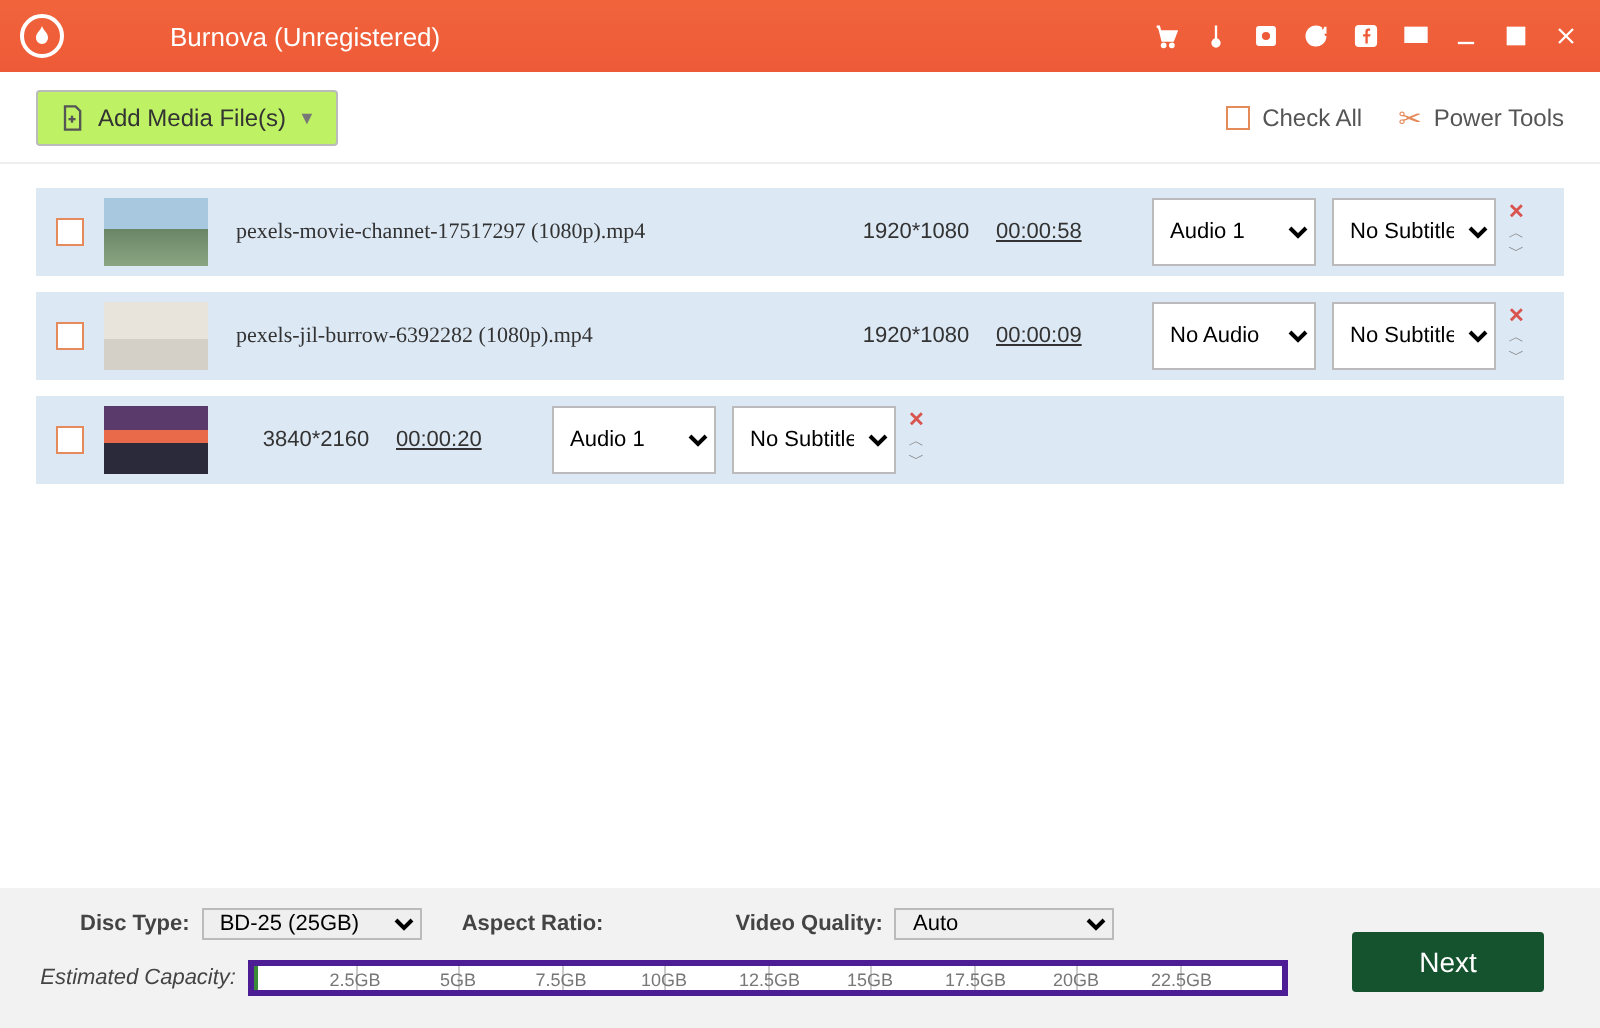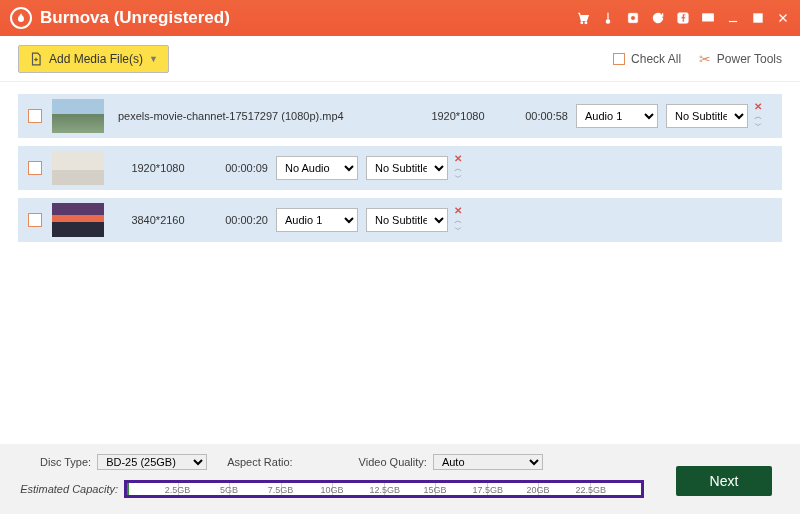--- a/index.html
+++ b/index.html
@@ -1,57 +1,57 @@
 <!DOCTYPE html>
 <html><head>
 <meta charset="utf-8">
 <style>
 * { box-sizing: border-box; margin: 0; padding: 0; font-family: "Segoe UI", Tahoma, sans-serif; }
 html, body { width: 800px; height: 514px; overflow: hidden; background: #fff; }
 
 .titlebar { height: 36px; background: linear-gradient(to bottom, #f0643c, #ee5a37); display: flex; align-items: center; padding: 0 10px; color: #fff; }
 .titlebar .logo { width: 22px; height: 22px; border-radius: 50%; border: 2px solid #fff; display: flex; align-items: center; justify-content: center; margin-right: 8px; }
 .titlebar .logo svg { width: 12px; height: 12px; }
-.titlebar .title { font-size: 17px; font-weight: 700; }
+.titlebar .title { font-size: 13px; font-weight: 400; margin-left: 45px; }
 .titlebar .spacer { flex: 1; }
 .titlebar .sysicons { display: flex; gap: 10px; align-items: center; }
 .titlebar .sysicons .ic { width: 15px; height: 15px; display: flex; align-items: center; justify-content: center; cursor: pointer; }
 .titlebar .sysicons .ic svg { width: 14px; height: 14px; stroke: #fff; fill: #fff; }
 
 .toolbar { height: 46px; display: flex; align-items: center; padding: 0 18px; border-bottom: 1px solid #eee; }
-.btn-addmedia { height: 28px; border: 1px solid #bbb; background: #fde047; display: flex; align-items: center; padding: 0 10px; font-size: 12px; color: #333; cursor: pointer; border-radius: 2px; gap: 6px; }
+.btn-addmedia { height: 28px; border: 1px solid #bbb; background: #bef264; display: flex; align-items: center; padding: 0 10px; font-size: 12px; color: #333; cursor: pointer; border-radius: 2px; gap: 6px; }
 .btn-addmedia .ic { width: 14px; height: 14px; }
 .btn-addmedia .caret { font-size: 9px; color: #777; }
 .toolbar .spacer { flex: 1; }
 .toolbar-right { display: flex; align-items: center; gap: 18px; font-size: 12px; color: #555; }
 .checkall { display: flex; align-items: center; gap: 6px; cursor: pointer; }
 .checkall .box { width: 12px; height: 12px; border: 1px solid #e58a5a; }
 .powertools { display: flex; align-items: center; gap: 6px; cursor: pointer; }
 .powertools .ic { color: #e58a5a; font-size: 14px; }
 
 .list { padding: 4px 18px; }
 .item { background: #dce8f4; margin: 8px 0; height: 44px; display: flex; align-items: center; padding: 0 10px; font-size: 11px; color: #333; position: relative; }
 .item .chk { width: 14px; height: 14px; border: 1px solid #e58a5a; background: #fff; margin-right: 10px; cursor: pointer; flex-shrink: 0; }
 .item .thumb { width: 52px; height: 34px; background: #888; margin-right: 14px; flex-shrink: 0; }
-.item .fname { flex: 0 0 300px; overflow: hidden; text-overflow: ellipsis; white-space: nowrap; }
+.item .fname { flex: 0 0 300px; overflow: hidden; text-overflow: ellipsis; white-space: nowrap; font-family: Liberation Serif, serif; }
 .item .res { flex: 0 0 80px; text-align: center; }
-.item .dur { flex: 0 0 70px; text-align: right; }
-.item .sel { height: 24px; width: 82px; border: 1px solid #bbb; background: #fff; font-size: 11px; padding: 0 4px; margin-left: 8px; }
+.item .dur { flex: 0 0 70px; text-align: left; text-decoration: underline; }
+.item .sel { height: 34px; width: 82px; border: 1px solid #bbb; background: #fff; font-size: 11px; padding: 0 4px; margin-left: 8px; }
 .item .actions { display: flex; flex-direction: column; gap: 1px; margin-left: 6px; align-items: center; }
 .item .actions .del { color: #d9534f; font-size: 10px; line-height: 1; cursor: pointer; font-weight: bold; }
 .item .actions .ar { color: #888; font-size: 8px; line-height: 1; cursor: pointer; }
 
 
 .thumb.t1 { background: linear-gradient(to bottom, #a8c8e0 45%, #6a8566 45%, #8aa580); }
 .thumb.t2 { background: linear-gradient(to bottom, #e8e4dc 55%, #d4d0c8 55%); }
 .thumb.t3 { background: linear-gradient(to bottom, #5a3a6a 35%, #e86a4a 35% 55%, #2a2a3a 55%); }
 
 .bottom { position: absolute; bottom: 0; left: 0; right: 0; height: 70px; background: #f2f2f2; padding: 10px 18px; font-size: 11px; color: #444; }
 .bottom-row1 { display: flex; align-items: center; gap: 6px; margin-bottom: 10px; }
-.bottom-row1 .lbl { margin-left: 14px; }
+.bottom-row1 .lbl { margin-left: 14px; font-weight: bold; }
 .bottom-row1 .lbl:first-child { margin-left: 22px; }
 .bottom-row1 select { height: 16px; font-size: 11px; border: 1px solid #bbb; padding: 0 4px; }
 .sel-disc { width: 110px; }
 .sel-ar { width: 110px; margin-left: 0; }
 .sel-vq { width: 110px; }
 .btn-next { background: #14532d; color: #fff; border: none; height: 30px; width: 96px; font-size: 14px; cursor: pointer; border-radius: 2px; position: absolute; right: 28px; bottom: 18px; }
 
 .bottom-row2 { display: flex; align-items: center; gap: 6px; }
 .cap-label { width: 100px; text-align: right; font-style: italic; }
 .cap-bar { flex: 0 0 520px; height: 18px; border: 3px solid #4c1d95; background: #fff; position: relative; display: flex; }
@@ -163,20 +163,21 @@
       <select class="sel"><option>No Subtitle</option></select>
       <div class="actions">
         <span class="del">✕</span>
         <span class="ar">︿</span>
         <span class="ar">﹀</span>
       </div>
     </div>
     <div class="item">
       <div class="chk"></div>
       <div class="thumb t2"></div>
+      <div class="fname">pexels-jil-burrow-6392282 (1080p).mp4</div>
       <div class="res">1920*1080</div>
       <div class="dur">00:00:09</div>
       <select class="sel"><option>No Audio</option></select>
       <select class="sel"><option>No Subtitle</option></select>
       <div class="actions">
         <span class="del">✕</span>
         <span class="ar">︿</span>
         <span class="ar">﹀</span>
       </div>
     </div>

